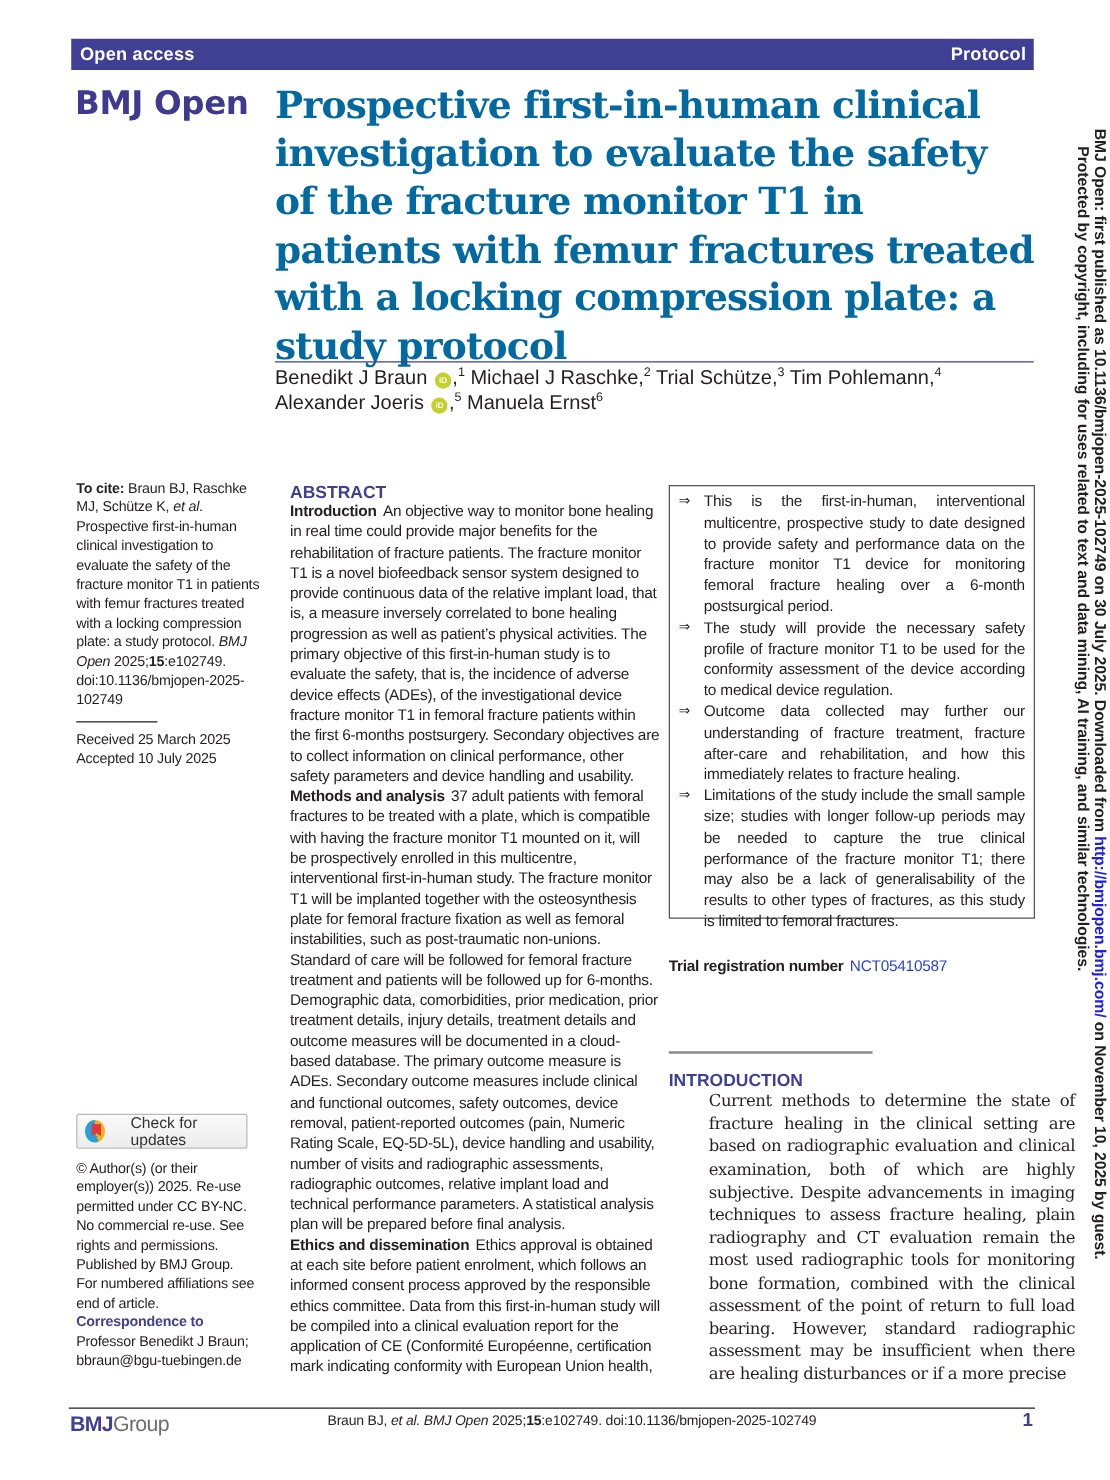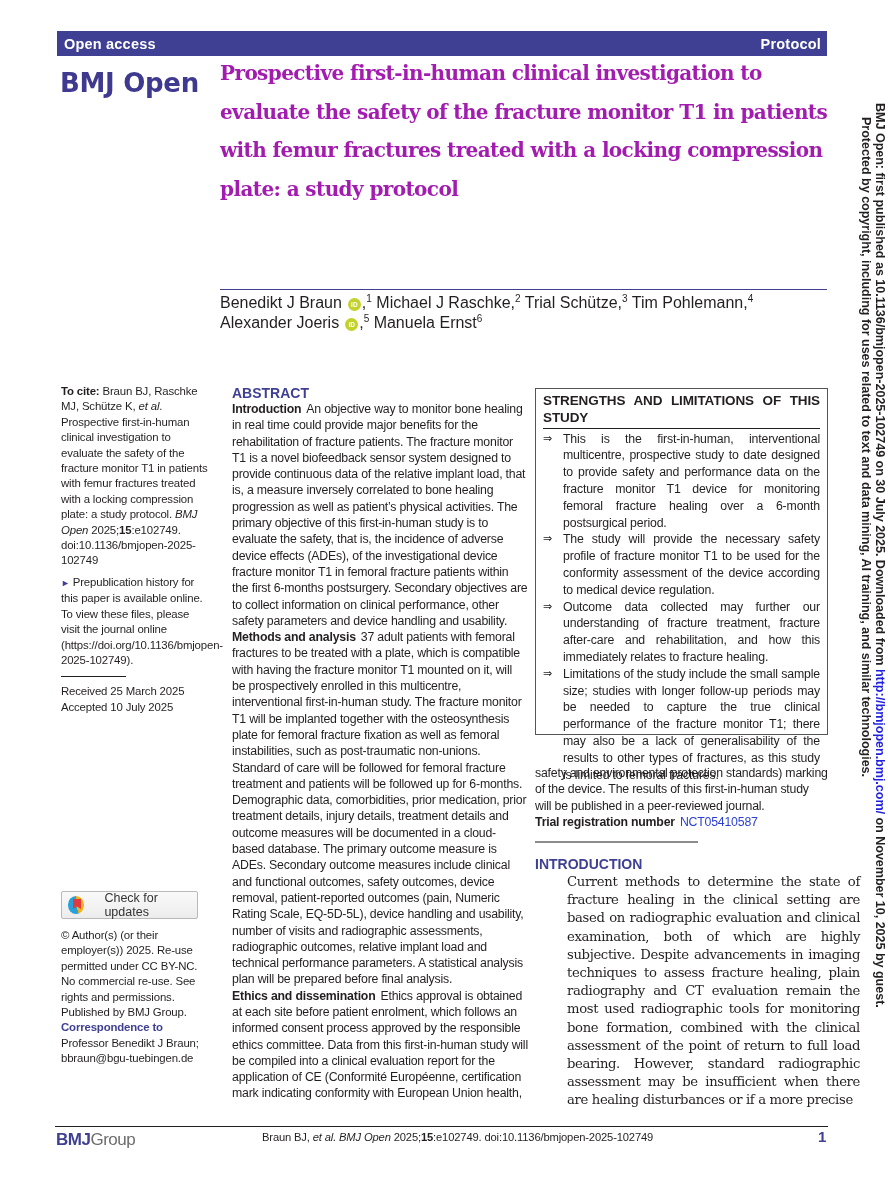--- a/index.html
+++ b/index.html
@@ -12,23 +12,23 @@
     justify-content: space-between; padding: 0 6px 0 7px;
     font-family: "Liberation Sans", sans-serif; font-weight: bold; font-size: 14.5px; letter-spacing: 0.2px;
   }
 
   .brand {
     position: absolute; left: 60px; top: 68px; font-family: "DejaVu Sans", sans-serif;
     font-weight: bold; font-size: 26px; color: #3f3a8f; letter-spacing: -0.3px;
   }
 
   .title {
-    position: absolute; left: 220px; top: 54px; width: 610px;
-    font-family: "DejaVu Serif", serif; font-weight: bold; font-size: 20px; line-height: 38.5px;
-    color: #a21caf; letter-spacing: -0.6px;
+    position: absolute; left: 220px; top: 66px; width: 610px;
+    font-family: "DejaVu Serif", serif; font-weight: bold; font-size: 30px; line-height: 38.5px;
+    color: #0369a1; letter-spacing: -0.6px;
   }
 
   .title-rule { position: absolute; left: 220px; top: 289px; width: 607px; height: 1px; background: #3f3f93; }
 
   .authors {
     position: absolute; left: 220px; top: 293px; width: 610px;
     font-size: 16px; line-height: 20px; color: #231f20;
   }
   .authors sup { font-size: 10px; vertical-align: super; line-height: 0; }
   .orcid {
@@ -108,70 +108,66 @@
   <span>Trial Schütze</span>,<sup>3</sup>
   <span>Tim Pohlemann</span>,<sup>4</sup><br>
   <span>Alexander Joeris</span><span class="orcid">iD</span>,<sup>5</sup>
   <span>Manuela Ernst</span><sup>6</sup>
 </div>
 
 <div class="sidebar">
   <div class="blk">
     <b>To cite:</b><span> Braun BJ, Raschke MJ, Schütze K, </span><i>et al</i><span>. Prospective first-in-human clinical investigation to evaluate the safety of the fracture monitor T1 in patients with femur fractures treated with a locking compression plate: a study protocol. </span><i>BMJ Open</i><span> 2025;</span><b>15</b><span>:e102749. doi:10.1136/bmjopen-2025-102749</span>
   </div>
-  <div class="blk">
-    <span class="tri">►</span><span>Prepublication history for this paper is available online. To view these files, please visit the journal online (https://doi.org/10.1136/bmjopen-2025-102749).</span>
-  </div>
   <div class="rule"></div>
   <div>Received 25 March 2025</div>
   <div>Accepted 10 July 2025</div>
 </div>
 
 <div class="check-updates">
   <span class="cu-icon"></span>
   <span>Check for updates</span>
 </div>
 
 <div class="sidebar2">
   <div class="blk">© Author(s) (or their employer(s)) 2025. Re-use permitted under CC BY-NC. No commercial re-use. See rights and permissions. Published by BMJ Group.</div>
+  <div class="blk">For numbered affiliations see end of article.</div>
   <div class="rule blue"></div>
   <div class="corr-head">Correspondence to</div>
   <div>Professor Benedikt J Braun;</div>
   <div>bbraun@bgu-tuebingen.de</div>
 </div>
 
 <div class="abstract">
   <h2>ABSTRACT</h2>
   <p><span class="lbl">Introduction</span><span>An objective way to monitor bone healing in real time could provide major benefits for the rehabilitation of fracture patients. The fracture monitor T1 is a novel biofeedback sensor system designed to provide continuous data of the relative implant load, that is, a measure inversely correlated to bone healing progression as well as patient’s physical activities. The primary objective of this first-in-human study is to evaluate the safety, that is, the incidence of adverse device effects (ADEs), of the investigational device fracture monitor T1 in femoral fracture patients within the first 6-months postsurgery. Secondary objectives are to collect information on clinical performance, other safety parameters and device handling and usability.</span></p>
   <p><span class="lbl">Methods and analysis</span><span>37 adult patients with femoral fractures to be treated with a plate, which is compatible with having the fracture monitor T1 mounted on it, will be prospectively enrolled in this multicentre, interventional first-in-human study. The fracture monitor T1 will be implanted together with the osteosynthesis plate for femoral fracture fixation as well as femoral instabilities, such as post-traumatic non-unions. Standard of care will be followed for femoral fracture treatment and patients will be followed up for 6-months. Demographic data, comorbidities, prior medication, prior treatment details, injury details, treatment details and outcome measures will be documented in a cloud-based database. The primary outcome measure is ADEs. Secondary outcome measures include clinical and functional outcomes, safety outcomes, device removal, patient-reported outcomes (pain, Numeric Rating Scale, EQ-5D-5L), device handling and usability, number of visits and radiographic assessments, radiographic outcomes, relative implant load and technical performance parameters. A statistical analysis plan will be prepared before final analysis.</span></p>
   <p><span class="lbl">Ethics and dissemination</span><span>Ethics approval is obtained at each site before patient enrolment, which follows an informed consent process approved by the responsible ethics committee. Data from this first-in-human study will be compiled into a clinical evaluation report for the application of CE (Conformité Européenne, certification mark indicating conformity with European Union health,</span></p>
 </div>
 
 <div class="strengths">
-  <h3>STRENGTHS AND LIMITATIONS OF THIS STUDY</h3>
   <div class="str-item">
       <span class="arrow">⇒</span>
       <span class="txt">This is the first-in-human, interventional multicentre, prospective study to date designed to provide safety and performance data on the fracture monitor T1 device for monitoring femoral fracture healing over a 6-month postsurgical period.</span>
     </div>
   <div class="str-item">
       <span class="arrow">⇒</span>
       <span class="txt">The study will provide the necessary safety profile of fracture monitor T1 to be used for the conformity assessment of the device according to medical device regulation.</span>
     </div>
   <div class="str-item">
       <span class="arrow">⇒</span>
       <span class="txt">Outcome data collected may further our understanding of fracture treatment, fracture after-care and rehabilitation, and how this immediately relates to fracture healing.</span>
     </div>
   <div class="str-item">
       <span class="arrow">⇒</span>
       <span class="txt">Limitations of the study include the small sample size; studies with longer follow-up periods may be needed to capture the true clinical performance of the fracture monitor T1; there may also be a lack of generalisability of the results to other types of fractures, as this study is limited to femoral fractures.</span>
     </div>
 </div>
 
 <div class="cont">
-  <p>safety and environmental protection standards) marking of the device. The results of this first-in-human study will be published in a peer-reviewed journal.</p>
   <p><span class="lbl">Trial registration number</span><a>NCT05410587</a></p>
 </div>
 <div class="cont-rule"></div>
 
 <div class="intro-h">INTRODUCTION</div>
 <p class="intro">Current methods to determine the state of fracture healing in the clinical setting are based on radiographic evaluation and clinical examination, both of which are highly subjective. Despite advancements in imaging techniques to assess fracture healing, plain radiography and CT evaluation remain the most used radiographic tools for monitoring bone formation, combined with the clinical assessment of the point of return to full load bearing. However, standard radiographic assessment may be insufficient when there are healing disturbances or if a more precise</p>
 
 <div class="footer-rule"></div>
 <div class="bmj-group"><b>BMJ</b><span>Group</span></div>
 <div class="footer-cite"><span>Braun BJ, </span><i>et al. BMJ Open</i><span> 2025;</span><b>15</b><span>:e102749. doi:10.1136/bmjopen-2025-102749</span></div>

